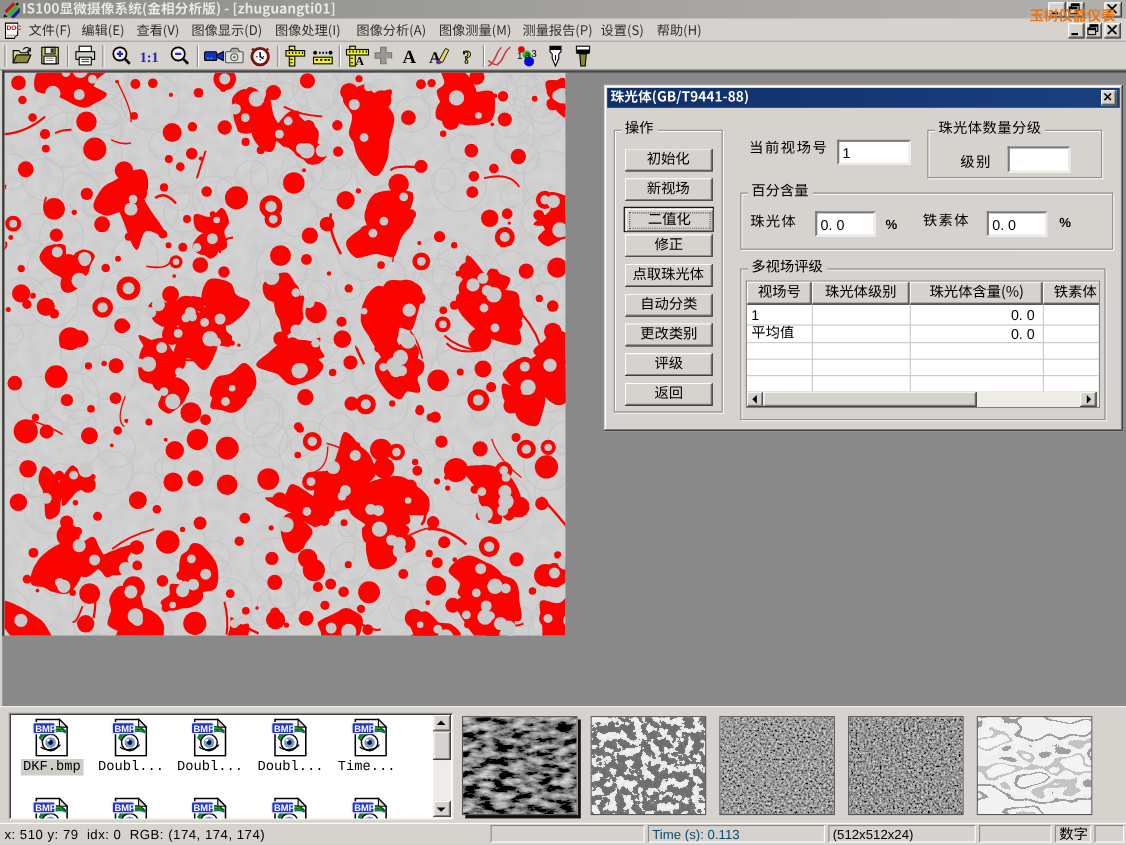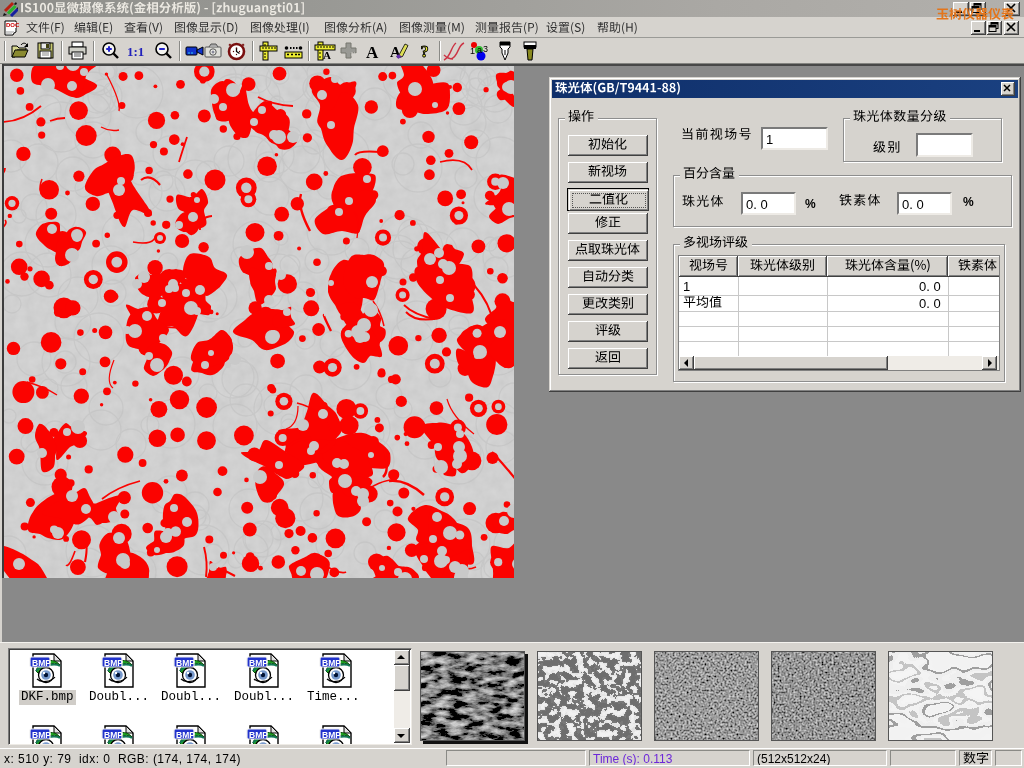--- a/index.html
+++ b/index.html
@@ -1548,20 +1548,20 @@
             <feFuncB type="discrete" tableValues="0.89 0.89 0.9 0.35 0.87 0.9 0.55 0.9 0.91 0.91"></feFuncB>
           </feComponentTransfer>
         </filter>
       </defs>
       <rect width="103" height="88" filter="url(#q5)"></rect>
     </svg>
   </div>
 <div class="abs" style="left:0;top:748px;width:1024px;height:20px;background:#d6d3ce;border-top:1px solid #fff"></div>
 <div class="abs" style="left:4px;top:752px;font-size:12px;letter-spacing:0.45px;color:#000">x: 510 y: 79&nbsp; idx: 0&nbsp; RGB: (174, 174, 174)</div>
 <div class="abs" style="left:446px;top:750px;width:140px;height:16px;border:1px solid;border-color:#8a8a86 #fff #fff #8a8a86;font-size:12px;color:#000;padding:1px 3px 0 3px;white-space:nowrap;overflow:hidden"></div>
-<div class="abs" style="left:589px;top:750px;width:161px;height:16px;border:1px solid;border-color:#8a8a86 #fff #fff #8a8a86;font-size:12px;color:#6d28d9;padding:1px 3px 0 3px;white-space:nowrap;overflow:hidden">Time (s): 0.113</div>
+<div class="abs" style="left:589px;top:750px;width:161px;height:16px;border:1px solid;border-color:#8a8a86 #fff #fff #8a8a86;font-size:12px;color:#0c4a6e;padding:1px 3px 0 3px;white-space:nowrap;overflow:hidden">Time (s): 0.113</div>
 <div class="abs" style="left:753px;top:750px;width:134px;height:16px;border:1px solid;border-color:#8a8a86 #fff #fff #8a8a86;font-size:12px;color:#000;padding:1px 3px 0 3px;white-space:nowrap;overflow:hidden">(512x512x24)</div>
 <div class="abs" style="left:890px;top:750px;width:66px;height:16px;border:1px solid;border-color:#8a8a86 #fff #fff #8a8a86;font-size:12px;color:#000;padding:1px 3px 0 3px;white-space:nowrap;overflow:hidden"></div>
 <div class="abs" style="left:959px;top:750px;width:33px;height:16px;border:1px solid;border-color:#8a8a86 #fff #fff #8a8a86;font-size:12px;color:#000;padding:1px 3px 0 3px;white-space:nowrap;overflow:hidden">
     <svg width="27" height="15" viewBox="0 0 27 15">
       <path d="M5.8 -0.0C5.5 0.5 5.1 1.3 4.8 1.7L5.4 2.0C5.8 1.6 6.2 0.9 6.6 0.4ZM1.1 0.4C1.5 0.9 1.8 1.6 1.9 2.1L2.7 1.7C2.6 1.3 2.2 0.6 1.9 0.1ZM5.3 7.3C5.0 8.0 4.6 8.5 4.1 9.0C3.6 8.8 3.1 8.5 2.6 8.3C2.8 8.0 3.0 7.7 3.2 7.3ZM1.4 8.7C2.1 8.9 2.8 9.2 3.4 9.6C2.6 10.2 1.6 10.6 0.5 10.8C0.7 11.0 0.9 11.4 1.0 11.6C2.2 11.3 3.3 10.8 4.2 10.0C4.7 10.3 5.1 10.5 5.4 10.7L6.0 10.1C5.7 9.9 5.3 9.7 4.9 9.4C5.6 8.7 6.1 7.8 6.4 6.6L5.9 6.4L5.7 6.5H3.6L3.9 5.8L3.0 5.6C2.9 5.9 2.8 6.2 2.7 6.5H0.9V7.3H2.3C2.0 7.8 1.7 8.3 1.4 8.7ZM3.3 -0.3V2.2H0.7V3.0H3.0C2.4 3.8 1.4 4.6 0.5 5.0C0.7 5.2 0.9 5.5 1.0 5.7C1.8 5.3 2.7 4.6 3.3 3.8V5.4H4.3V3.6C4.9 4.1 5.7 4.7 6.0 5.0L6.5 4.3C6.2 4.1 5.1 3.4 4.4 3.0H6.9V2.2H4.3V-0.3ZM8.2 -0.2C7.9 2.1 7.3 4.3 6.3 5.7C6.5 5.8 6.8 6.1 7.0 6.3C7.3 5.8 7.6 5.2 7.9 4.6C8.2 5.9 8.5 7.0 9.0 8.1C8.3 9.3 7.3 10.3 5.9 10.9C6.0 11.1 6.3 11.5 6.4 11.7C7.7 11.0 8.7 10.1 9.5 9.0C10.2 10.1 11.0 11.0 12.0 11.6C12.1 11.3 12.4 11.0 12.6 10.8C11.5 10.2 10.7 9.3 10.0 8.1C10.7 6.7 11.2 5.1 11.4 3.2H12.3V2.3H8.6C8.8 1.5 9.0 0.8 9.1 -0.0ZM10.5 3.2C10.3 4.7 10.0 6.0 9.5 7.1C9.0 5.9 8.7 4.6 8.4 3.2Z M19.0 5.9V6.8H13.9V7.7H19.0V10.5C19.0 10.7 18.9 10.7 18.7 10.7C18.4 10.7 17.6 10.7 16.7 10.7C16.9 11.0 17.1 11.4 17.1 11.7C18.3 11.7 18.9 11.7 19.4 11.5C19.9 11.4 20.0 11.1 20.0 10.5V7.7H25.1V6.8H20.0V6.3C21.2 5.7 22.3 4.8 23.1 4.0L22.5 3.4L22.2 3.5H16.0V4.4H21.3C20.6 5.0 19.7 5.6 19.0 5.9ZM18.5 -0.1C18.8 0.3 19.0 0.7 19.2 1.1H14.0V3.8H15.0V2.0H24.0V3.8H25.0V1.1H20.3C20.1 0.7 19.8 0.1 19.5 -0.4Z" fill="#000"></path>
     </svg>
   </div>
 <div class="abs" style="left:995px;top:750px;width:27px;height:16px;border:1px solid;border-color:#8a8a86 #fff #fff #8a8a86;font-size:12px;color:#000;padding:1px 3px 0 3px;white-space:nowrap;overflow:hidden"></div>
 </body></html>

